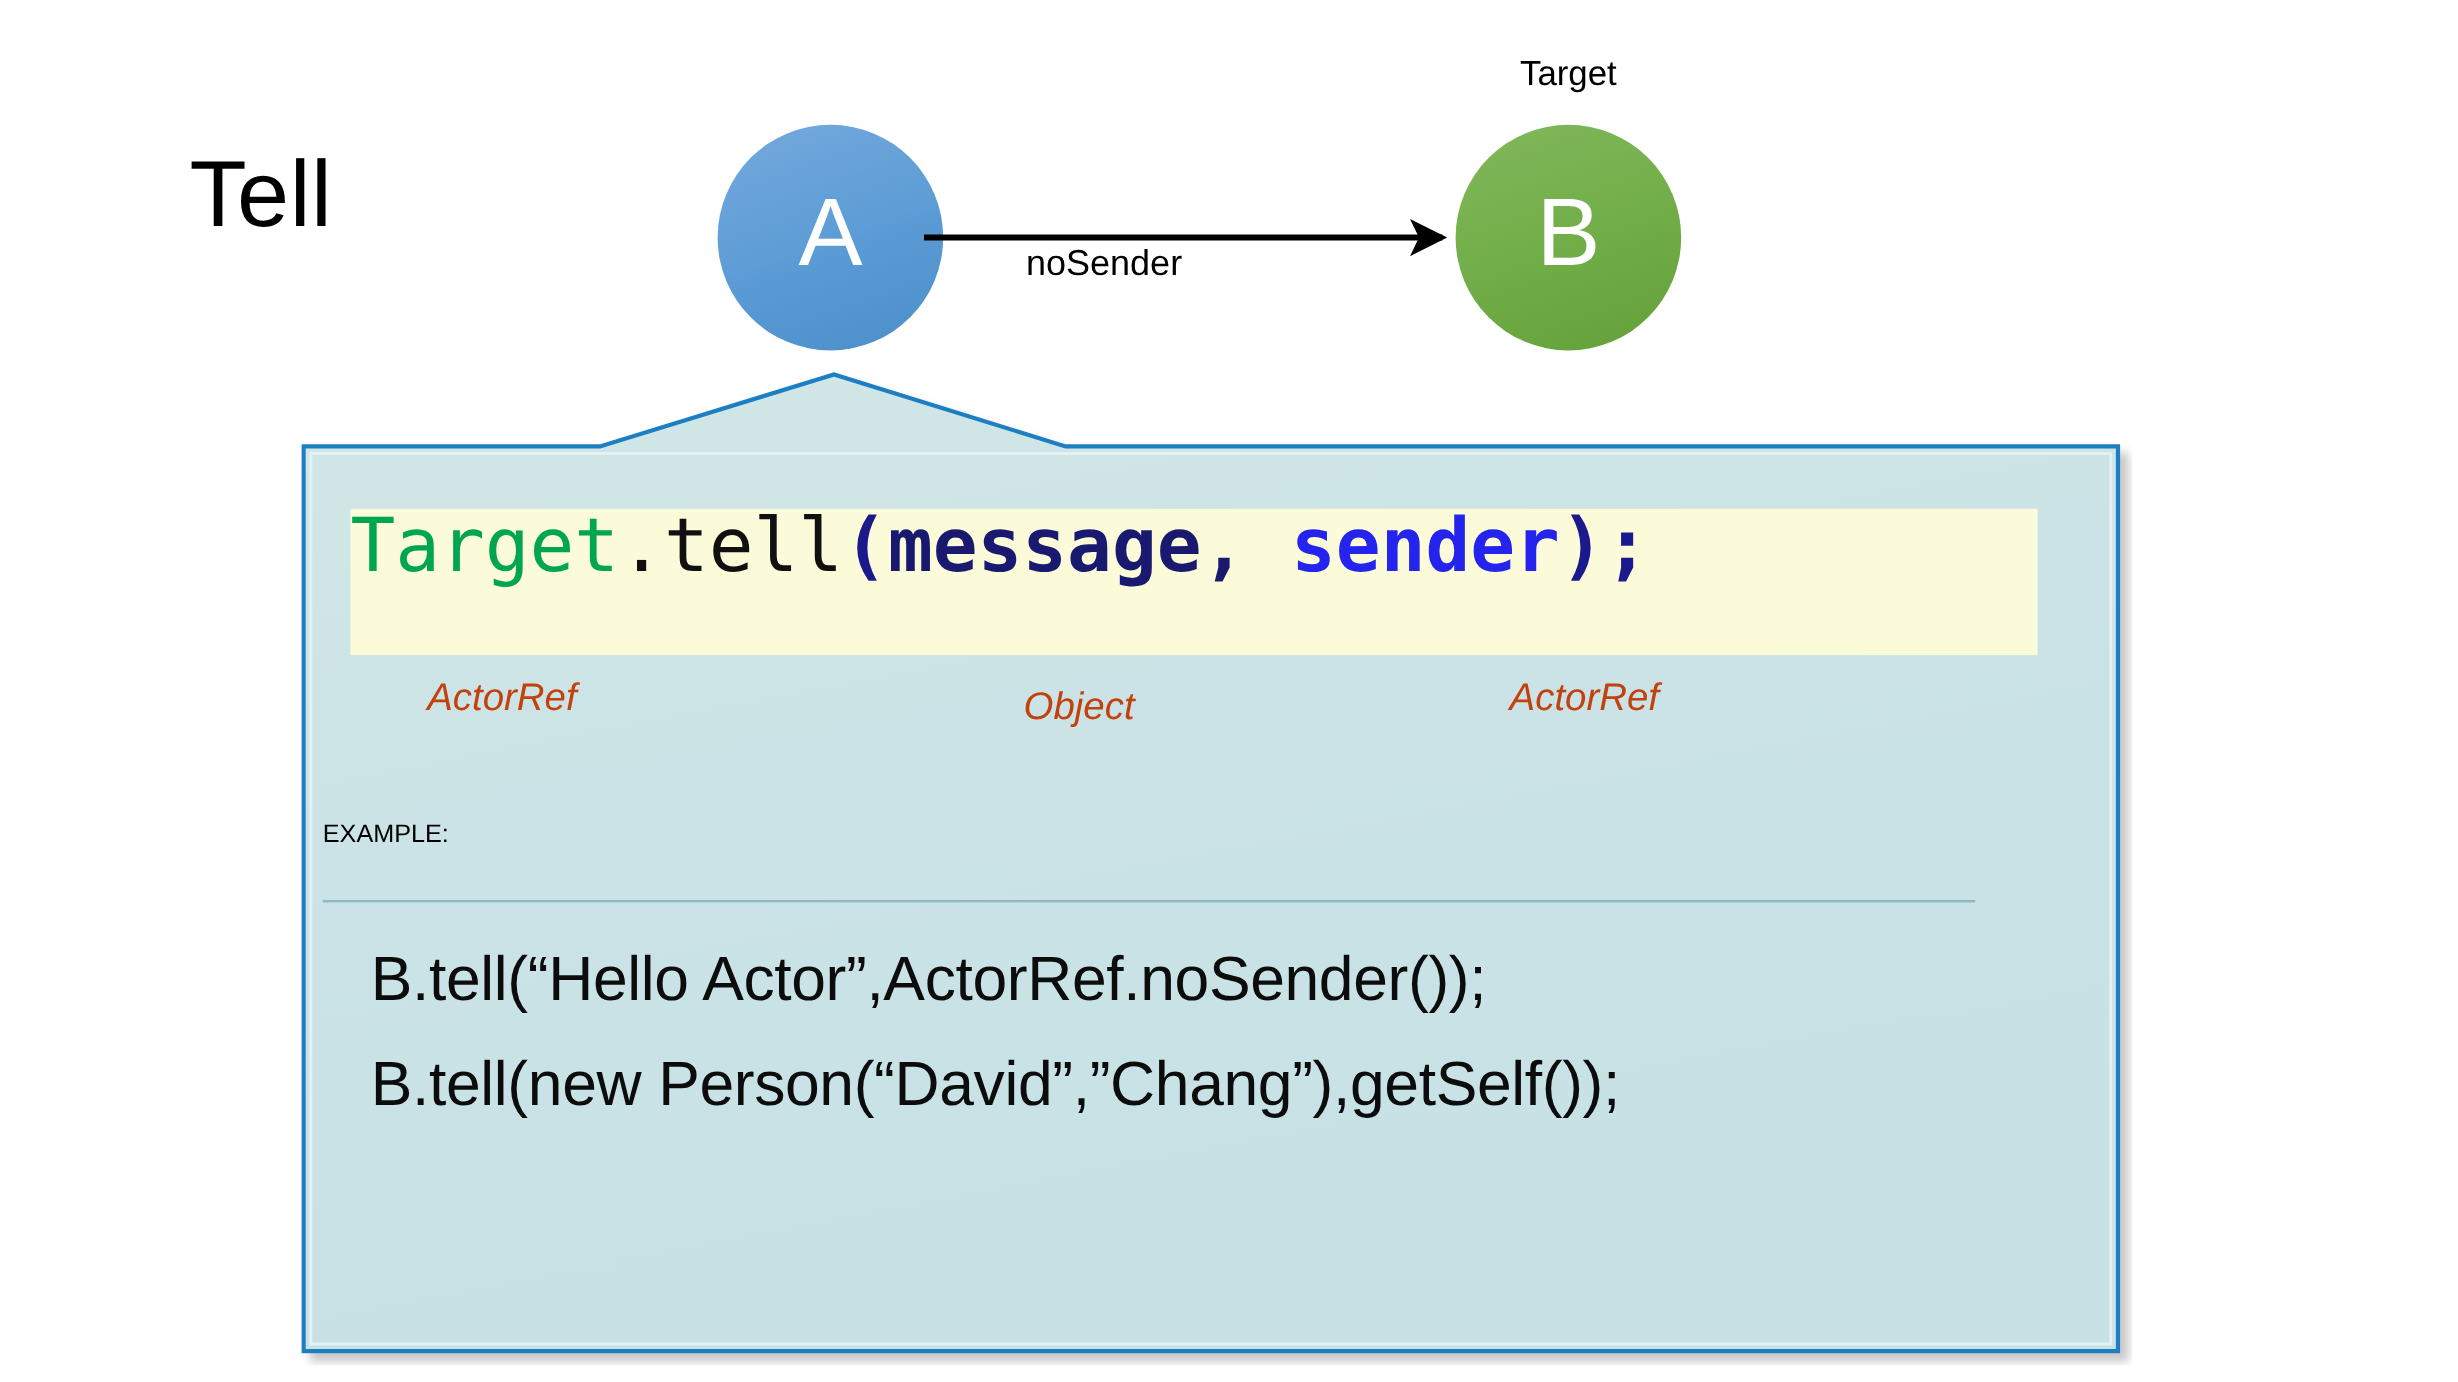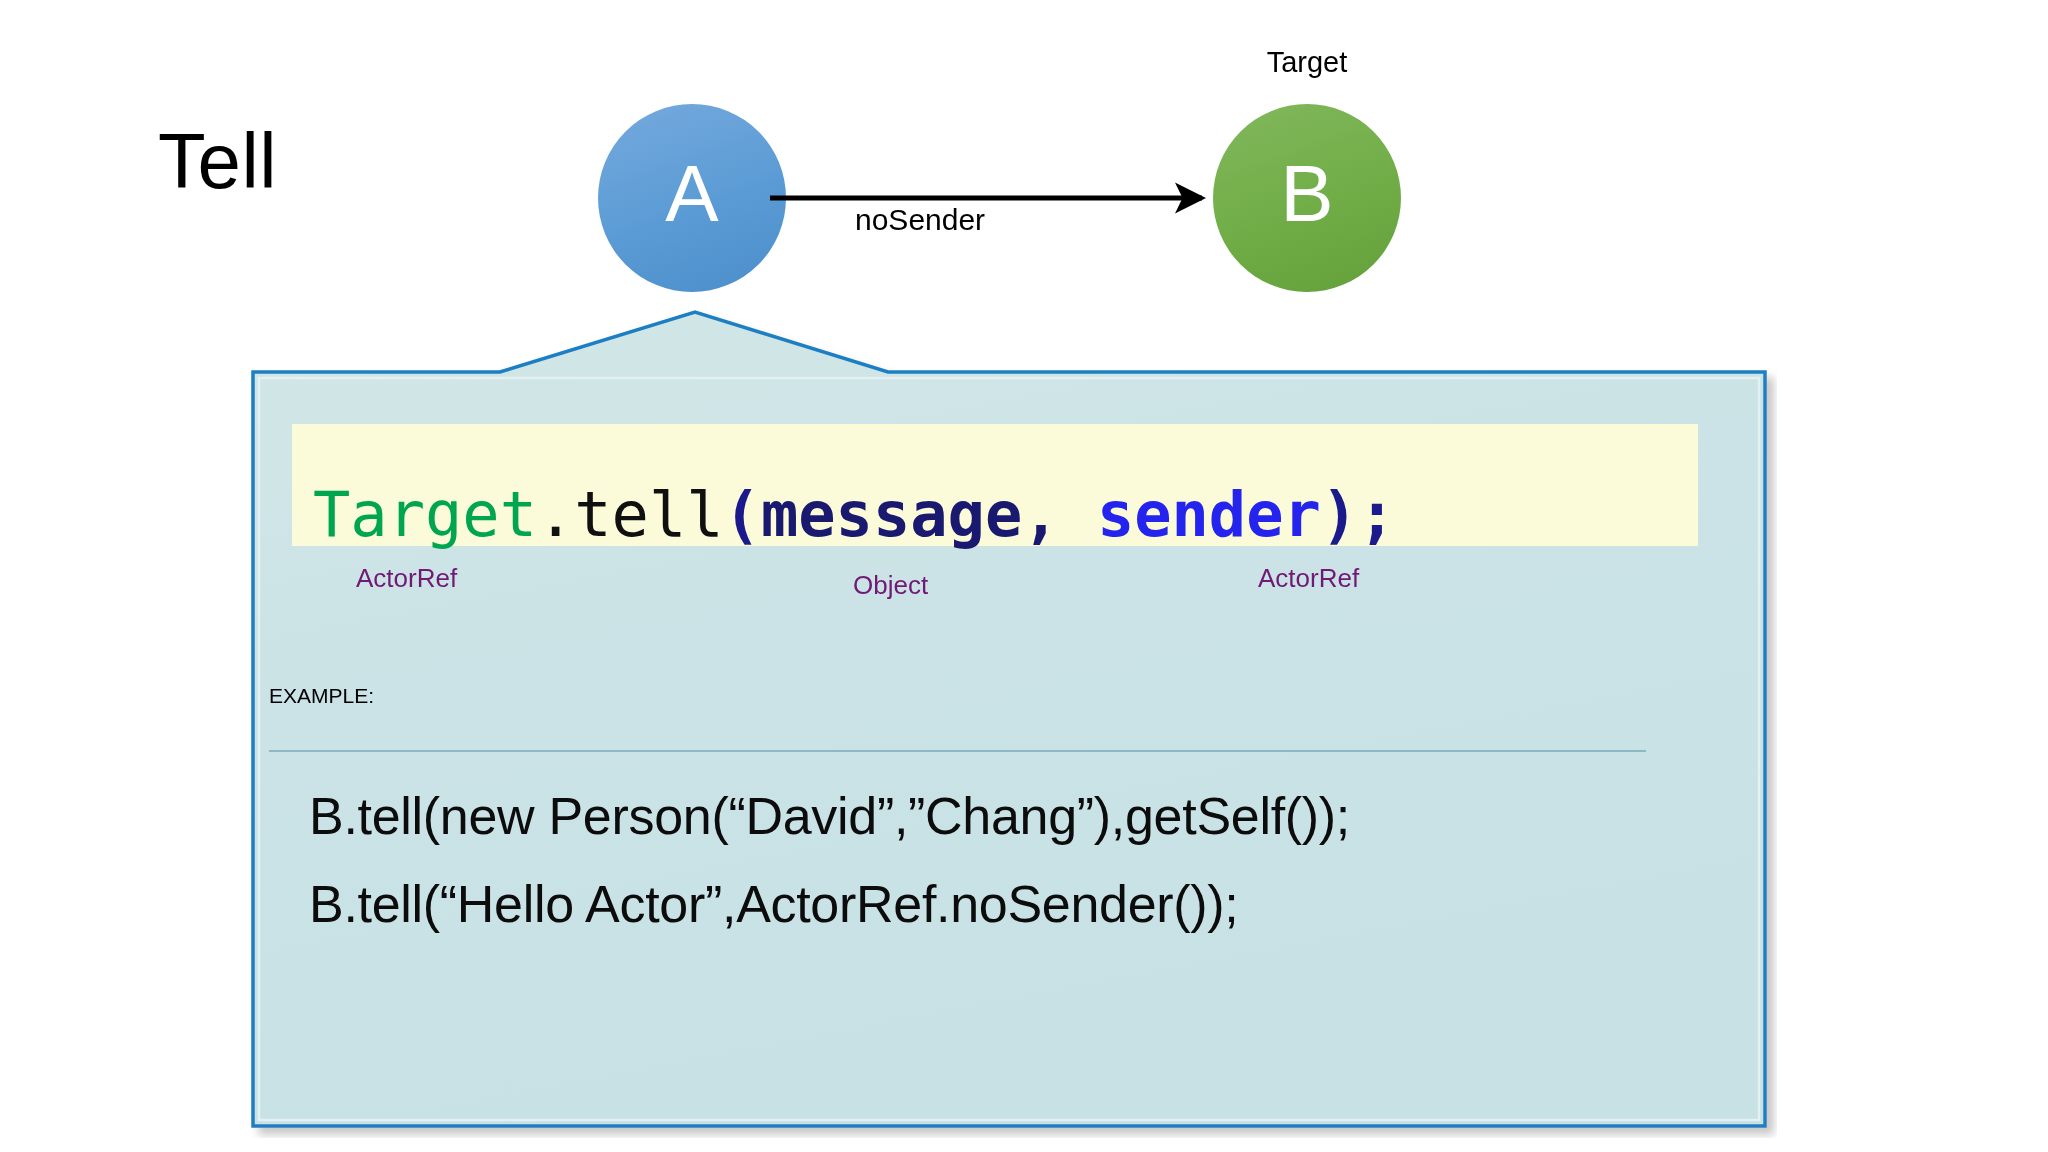--- a/index.html
+++ b/index.html
@@ -114,43 +114,43 @@
 
   
   .code-band {
     position: absolute;
     left: 41px;
     top: 114px;
     width: 1406px;
     height: 122px;
     background: #fbfbd9;
     display: flex;
-    align-items: flex-end;
-    padding-left: 21px;
+    align-items: flex-start;
     box-sizing: border-box;
   }
   .code-line {
     font-family: "DejaVu Sans Mono", "Liberation Mono", monospace;
     font-size: 62px;
     line-height: 1;
     white-space: pre;
   }
   .tok-class  { color: #00a550; }
   .tok-plain  { color: #101010; }
   .tok-paren  { color: #1a1a8c; font-weight: bold; }
   .tok-arg    { color: #191970; font-weight: bold; }
   .tok-arg2   { color: #2424ee; font-weight: bold; }
 
   
   .annot {
     position: absolute;
-    font-size: 26px;
-    color: #701a75;
-    line-height: 1;
-    white-space: nowrap;
+    font-size: 32px;
+    color: #c2410c;
+    line-height: 1;
+    white-space: nowrap;
+    font-style: italic;
   }
   .annot.a1 { left: 105px; top: 255px; }
   .annot.a2 { left: 602px; top: 262px; }
   .annot.a3 { left: 1007px; top: 255px; }
 
   
   .example-label {
     position: absolute;
     left: 18px;
     top: 375px;
@@ -245,18 +245,18 @@
     </div>
 
     <div class="annot a1">ActorRef</div>
     <div class="annot a2">Object</div>
     <div class="annot a3">ActorRef</div>
 
     <div class="example-label">EXAMPLE:</div>
     <div class="example-rule"></div>
 
     <div class="example-lines">
+      <div class="example-line">B.tell(“Hello Actor”,ActorRef.noSender());</div>
       <div class="example-line">B.tell(new Person(“David”,”Chang”),getSelf());</div>
-      <div class="example-line">B.tell(“Hello Actor”,ActorRef.noSender());</div>
     </div>
 
   </div>
 </div>
 
 </body></html>

